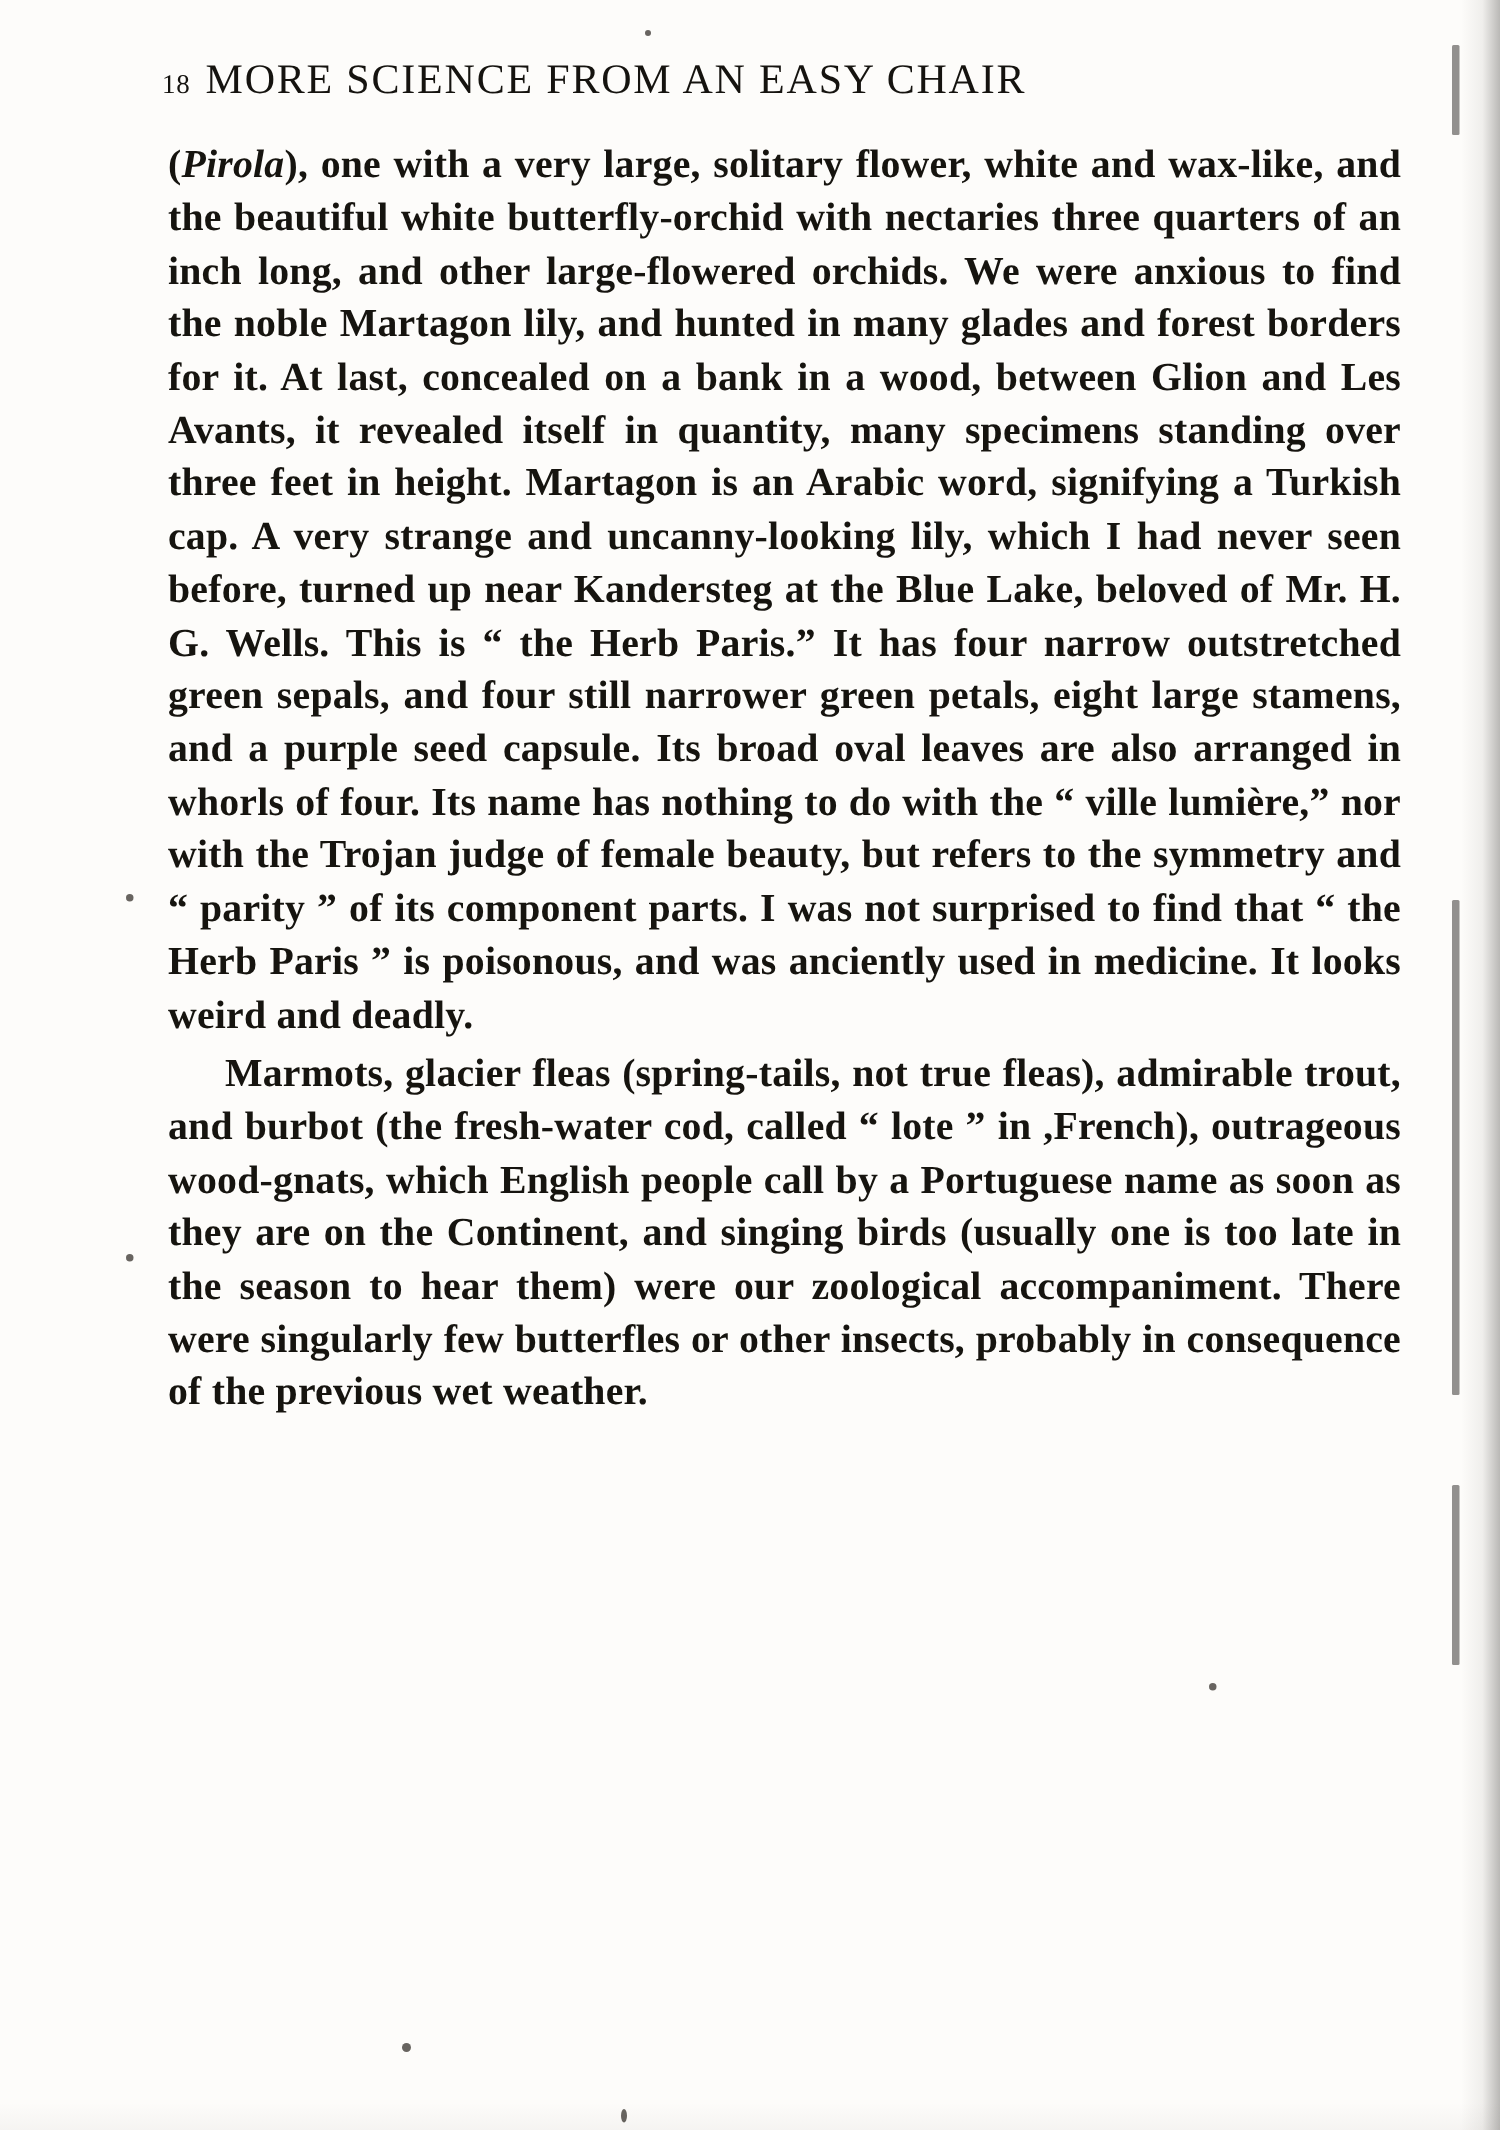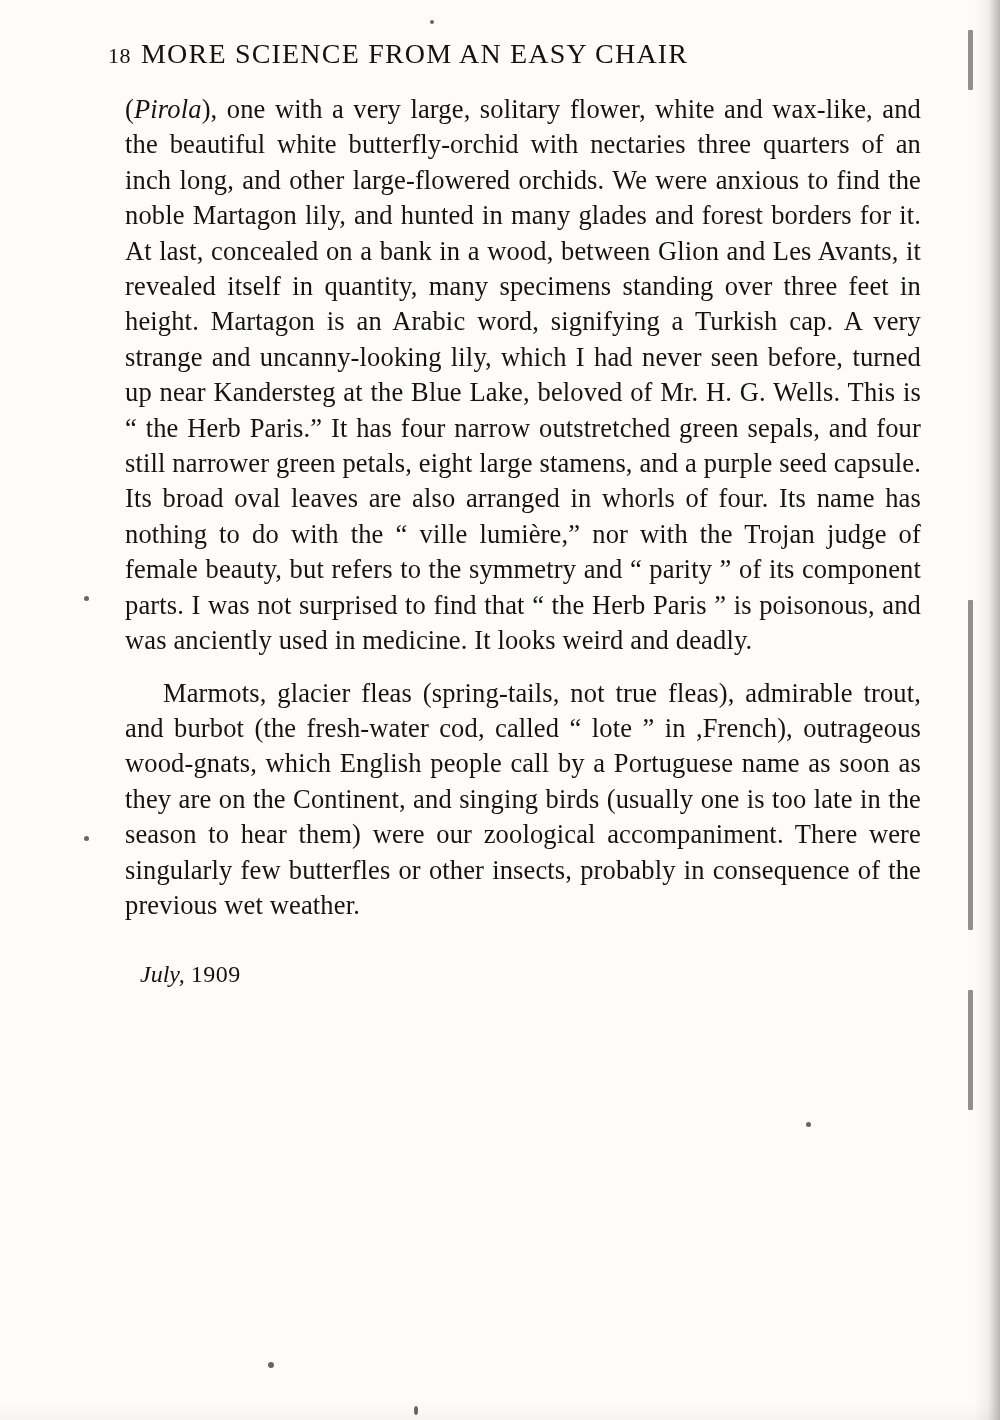--- a/index.html
+++ b/index.html
@@ -54,35 +54,36 @@
   .running-head {
     font-family: "Liberation Serif", serif;
     font-size: 30px;
     letter-spacing: 1.2px;
     color: #15130f;
     white-space: nowrap;
     margin: 0 0 22px 0;
     font-weight: 400;
   }
   .running-head .folio {
-    font-size: 22px;
+    font-size: 18px;
     letter-spacing: 0.5px;
     margin-right: 10px;
   }
   .running-head .title {
     font-size: 28px;
   }
   p.body-par {
-    margin: 17px;
+    margin: 4px;
     font-size: 26.5px;
     line-height: 35.4px;
     text-align: justify;
     text-justify: inter-word;
     color: #16140f;
     letter-spacing: 0.15px;
+    font-weight: bold;
     -webkit-font-smoothing: none;
   }
   p.body-par + p.body-par {
     text-indent: 38px;
   }
   .sig {
     margin-top: 38px;
     margin-left: 32px;
     font-size: 24px;
     color: #16140f;
@@ -122,19 +123,15 @@
 
   <div class="content">
 
     <h1 class="running-head">
       <span class="folio">18</span><span class="title">MORE SCIENCE FROM AN EASY CHAIR</span>
     </h1>
 
     <p class="body-par">(<em>Pirola</em>), one with a very large, solitary flower, white and wax-like, and the beautiful white butterfly-orchid with nectaries three quarters of an inch long, and other large-flowered orchids.  We were anxious to find the noble Martagon lily, and hunted in many glades and forest borders for it.  At last, concealed on a bank in a wood, between Glion and Les Avants, it revealed itself in quantity, many specimens standing over three feet in height.  Martagon is an Arabic word, signifying a Turkish cap.  A very strange and uncanny-looking lily, which I had never seen before, turned up near Kandersteg at the Blue Lake, beloved of Mr. H. G. Wells.  This is “ the Herb Paris.”  It has four narrow outstretched green sepals, and four still narrower green petals, eight large stamens, and a purple seed capsule.  Its broad oval leaves are also arranged in whorls of four.  Its name has nothing to do with the “ ville lumière,” nor with the Trojan judge of female beauty, but refers to the symmetry and “ parity ” of its component parts. I was not surprised to find that “ the Herb Paris ” is poisonous, and was anciently used in medicine.  It looks weird and deadly.</p>
     <p class="body-par">Marmots, glacier fleas (spring-tails, not true fleas), admirable trout, and burbot (the fresh-water cod, called “ lote ” in ,French), outrageous wood-gnats, which English people call by a Portuguese name as soon as they are on the Continent, and singing birds (usually one is too late in the season to hear them) were our zoological accompaniment.  There were singularly few butterfles or other insects, probably in consequence of the previous wet weather.</p>
 
-    <div class="sig">
-      <span class="mon">July,</span>
-      <span class="yr">1909</span>
-    </div>
 
   </div>
 </div>
 
 </body></html>

